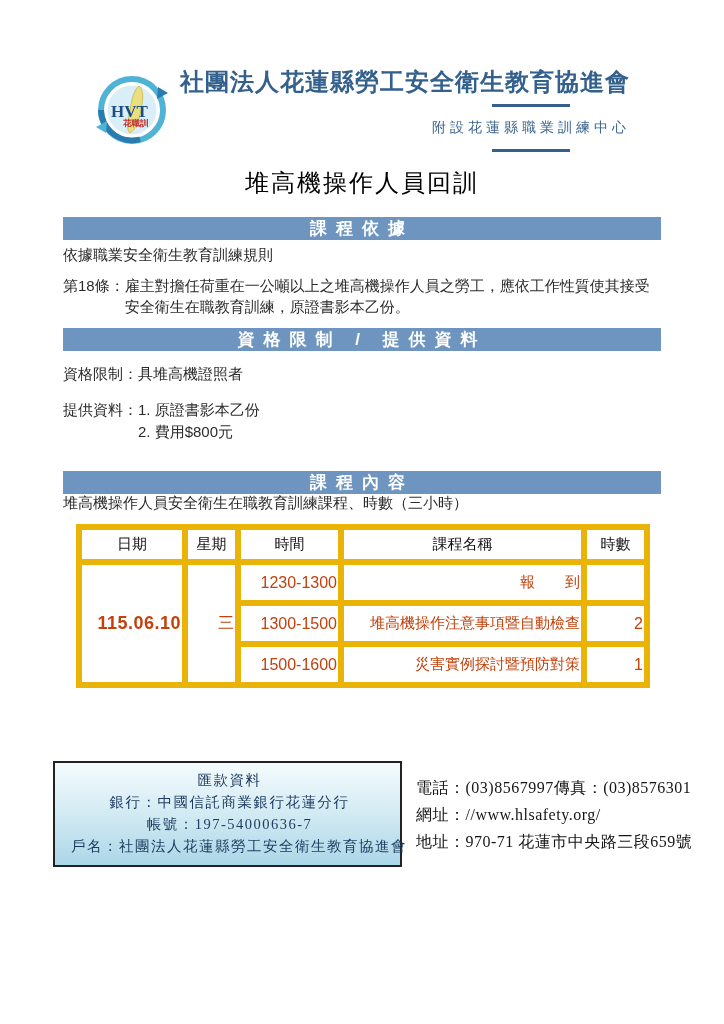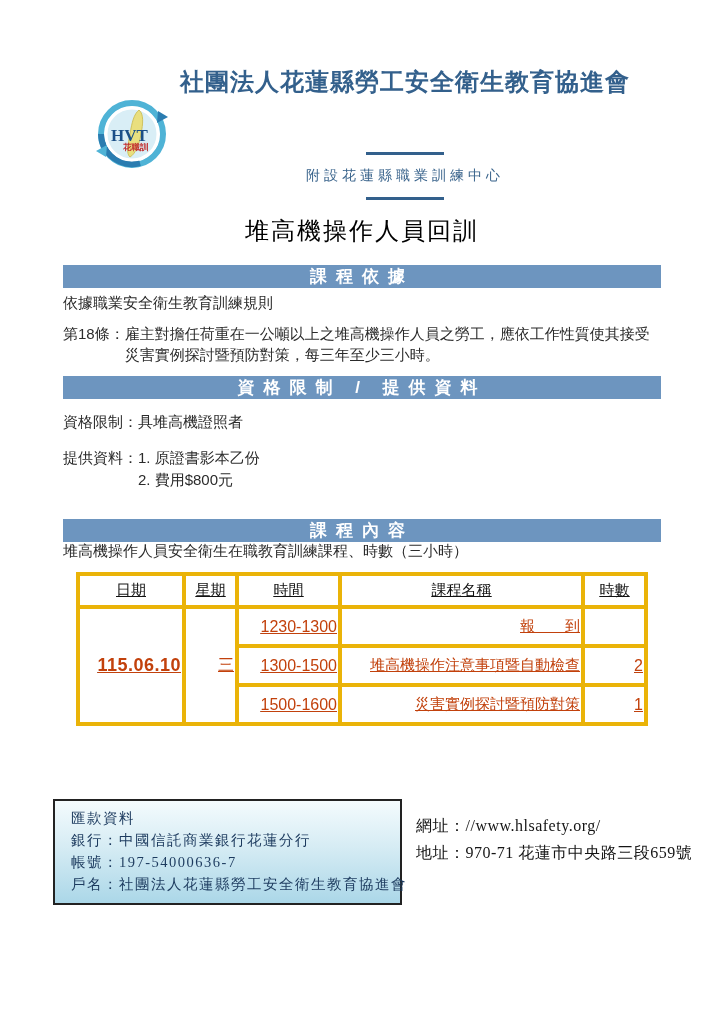--- a/index.html
+++ b/index.html
@@ -2,21 +2,21 @@
 <html><head>
 <meta charset="utf-8">
 <style>
   html,body{margin:0;padding:0;background:#ffffff;}
   .page{
     position:relative;width:724px;height:1024px;margin:8px auto;background:#ffffff;
     font-family:"Liberation Sans","DejaVu Sans",sans-serif;color:#2b2b2b;overflow:hidden;
   }
   
   .org-header{margin-top:58px;display:flex;justify-content:center;align-items:center;gap:10px;}
-  .org-text{display:flex;flex-direction:column;align-items:center;gap:48px;}
+  .org-text{display:flex;flex-direction:column;align-items:flex-end;}
   .org-name{font-size:24px;font-weight:bold;color:#33608c;letter-spacing:1px;white-space:nowrap;}
   .org-sub-row{display:flex;align-items:center;gap:12px;margin-top:6px;flex-direction:column;}
   .org-sub-line{width:78px;height:3px;background:#33608c;}
   .org-sub{font-size:14px;color:#3a648c;letter-spacing:4px;white-space:nowrap;}
   
   .doc-title{margin-top:15px;text-align:center;font-size:24px;font-weight:normal;color:#000;letter-spacing:2px;}
   
   .content{padding:10px 63px;}
   .section-bar{
     margin-top:8px;height:23px;line-height:23px;background:#6d95bf;color:#ffffff;
@@ -28,37 +28,37 @@
   .article{margin-top:10px;display:flex;font-size:15px;line-height:21px;}
   .article-label{flex:none;white-space:nowrap;}
   .article-lines div{white-space:nowrap;}
   .qual-line{margin-top:14px;font-size:15px;white-space:nowrap;}
   .docs{margin-top:15px;display:flex;font-size:15px;line-height:22px;}
   .docs-label{flex:none;white-space:nowrap;}
   .docs-items div{white-space:nowrap;}
   .caption{margin-top:0;font-size:15px;white-space:nowrap;}
   
   .sched{margin-top:11px;margin-left:13px;border-collapse:collapse;table-layout:fixed;}
-  .sched,.sched th,.sched td{border:4px solid #eab308;text-decoration:underline;}
+  .sched,.sched th,.sched td{border:6px solid #eab308;}
   .sched th{height:27px;font-size:15px;font-weight:normal;text-align:center;color:#111;}
   .sched td{height:33px;text-align:right;vertical-align:middle;color:#c2410c;}
   .col-date{width:106px;} .col-week{width:53px;} .col-time{width:103px;}
   .col-course{width:243px;} .col-hours{width:63px;}
   .cell-date{font-size:18px;font-weight:bold;letter-spacing:0.5px;}
   .cell-week{font-size:16px;}
   .cell-time{font-size:16px;}
   .cell-course{font-size:15px;}
   .cell-hours{font-size:16px;}
   
   .footer{margin-top:63px;padding-left:53px;display:flex;align-items:flex-start;}
   .remit-box{
     width:317px;border:2px solid #222;padding:6px 12px 8px 16px;
     background:linear-gradient(to bottom,#f4fbfd 0%,#d6ecf4 45%,#abd7e8 100%);
     font-family:"Liberation Serif","DejaVu Serif",serif;font-size:14.5px;color:#1c3a5e;
-    line-height:22px;letter-spacing:1.5px;
+    line-height:22px;letter-spacing:1.5px;text-align:center;
   }
   .remit-box div{white-space:nowrap;}
   .contact{margin-left:14px;padding-top:13px;font-family:"Liberation Serif","DejaVu Serif",serif;
     font-size:16px;color:#151515;line-height:27px;letter-spacing:0.5px;}
   .contact div{white-space:nowrap;}
 </style>
 </head>
 <body>
 
 <div class="page">
@@ -87,21 +87,21 @@
   <div class="doc-title">堆高機操作人員回訓</div>
 
   <div class="content">
 
     <div class="section-bar">課程依據</div>
     <div class="body-line">依據職業安全衛生教育訓練規則</div>
     <div class="article">
       <span class="article-label">第18條：</span>
       <div class="article-lines">
         <div>雇主對擔任荷重在一公噸以上之堆高機操作人員之勞工，應依工作性質使其接受</div>
-        <div>災害實例探討暨預防對策，每三年至少三小時。</div>
+        <div>安全衛生在職教育訓練，原證書影本乙份。</div>
       </div>
     </div>
 
     <div class="section-bar bar-qual">資格限制 / 提供資料</div>
     <div class="qual-line">資格限制：具堆高機證照者</div>
     <div class="docs">
       <span class="docs-label">提供資料：</span>
       <div class="docs-items">
         <div>1. 原證書影本乙份</div>
         <div>2. 費用$800元</div>
@@ -151,18 +151,19 @@
   </div>
 
   <div class="footer">
     <div class="remit-box">
       <div>匯款資料</div>
       <div>銀行：中國信託商業銀行花蓮分行</div>
       <div>帳號：197-54000636-7</div>
       <div>戶名：社團法人花蓮縣勞工安全衛生教育協進會</div>
     </div>
     <div class="contact">
+      <div>電話：(03)8567997傳真：(03)8576301</div>
       <div>網址：//www.hlsafety.org/</div>
       <div>地址：970-71 花蓮市中央路三段659號</div>
     </div>
   </div>
 
 </div>
 
 </body></html>

